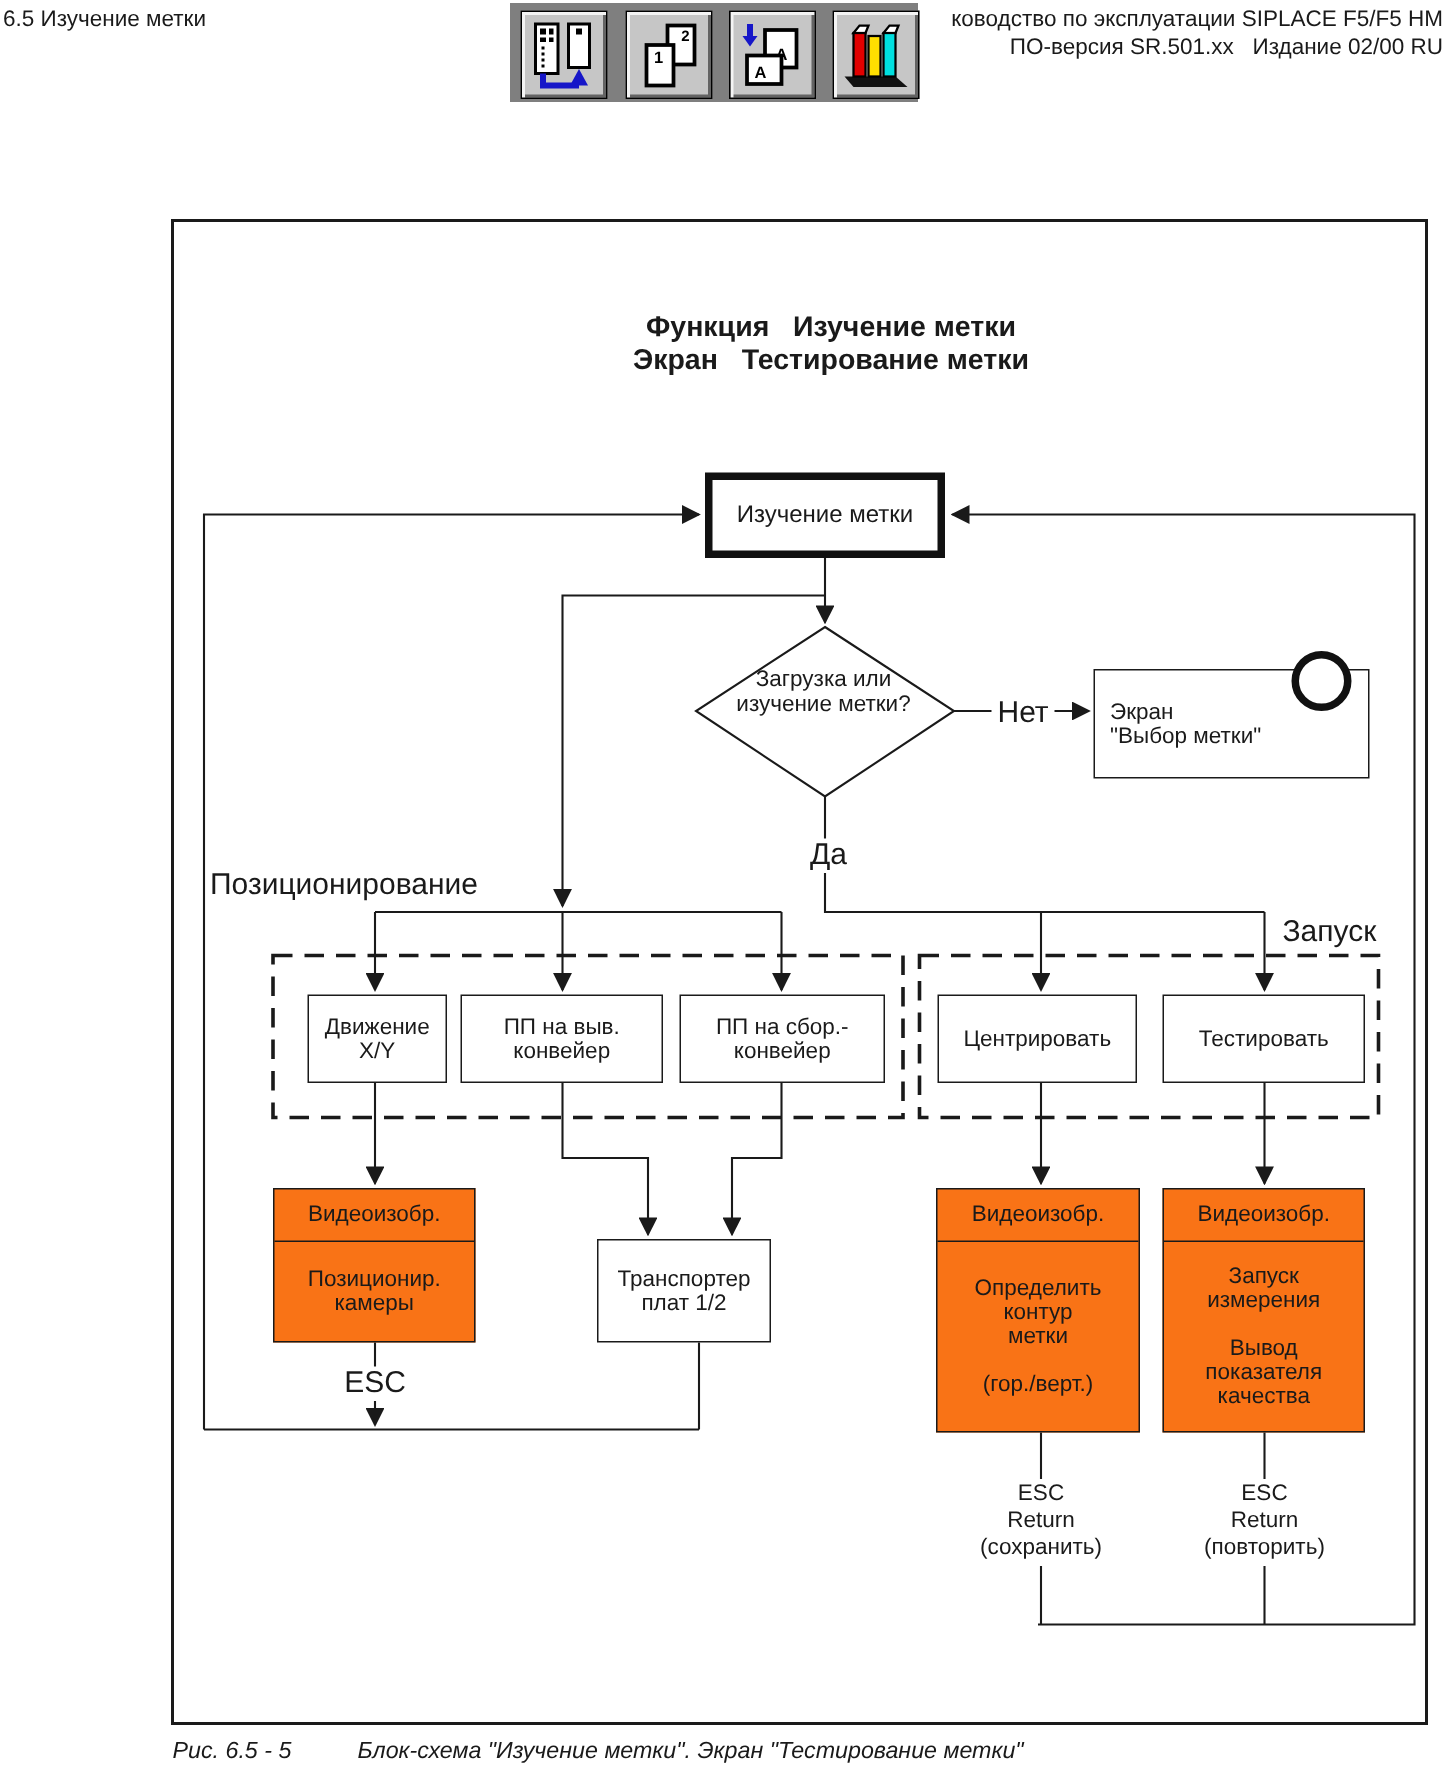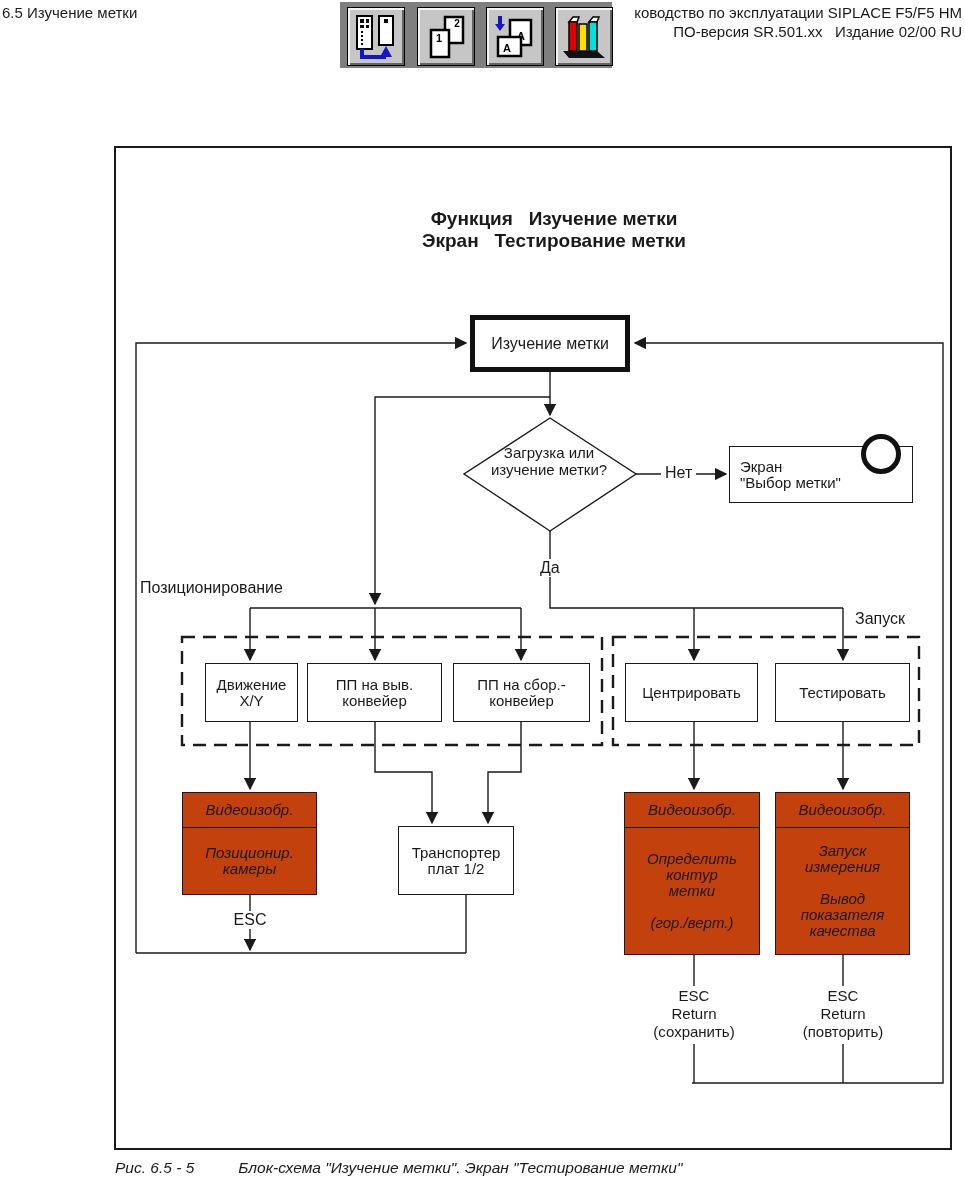--- a/index.html
+++ b/index.html
@@ -20,42 +20,42 @@
   .tbtn svg{display:block;}
   
   #frame{left:114px;top:146px;width:834px;height:1000px;border:2px solid #1a1a1a;z-index:1;}
   
   #dtitle{left:314px;top:208px;width:480px;text-align:center;font-size:19px;font-weight:bold;line-height:22px;z-index:4;}
   
   .node{position:absolute;background:#fff;border:1.5px solid #1a1a1a;box-sizing:border-box;
     display:flex;flex-direction:column;align-items:center;justify-content:center;
     text-align:center;font-size:15px;line-height:16px;z-index:4;}
   #n-start{left:470px;top:315px;width:160px;height:57px;border:5px solid #111;font-size:16px;}
-  #n-screen{left:729px;top:446px;width:184px;height:57px;align-items:flex-start;justify-content:center;padding-left:10px;text-align:left;}
+  #n-screen{left:729px;top:446px;width:184px;height:73px;align-items:flex-start;justify-content:center;padding-left:10px;text-align:left;}
   #n-screen .circle{position:absolute;left:131px;top:-13px;width:40px;height:40px;border:5px solid #111;border-radius:50%;box-sizing:border-box;background:#fff;}
   #n-move{left:205px;top:663px;width:93px;height:59px;}
   #n-ppout{left:307px;top:663px;width:135px;height:59px;}
   #n-ppasm{left:453px;top:663px;width:137px;height:59px;}
   #n-center{left:625px;top:663px;width:133px;height:59px;}
   #n-test{left:775px;top:663px;width:135px;height:59px;}
   #n-transport{left:398px;top:826px;width:116px;height:69px;}
-  .vbox{position:absolute;background:#c2410c;border:1.5px solid #1a1a1a;box-sizing:border-box;z-index:4;
-    font-size:15px;line-height:16px;text-align:center;font-style:italic;}
+  .vbox{position:absolute;background:#f97316;border:1.5px solid #1a1a1a;box-sizing:border-box;z-index:4;
+    font-size:15px;line-height:16px;text-align:center;}
   .vbox .vh{height:35px;border-bottom:1.5px solid #1a1a1a;box-sizing:border-box;display:flex;align-items:center;justify-content:center;}
   .vbox .vb{display:flex;flex-direction:column;align-items:center;justify-content:center;}
   .vbox .vb .gap{margin-top:16px;}
   #n-video1{left:182px;top:792px;width:135px;height:103px;}
   #n-video1 .vb{height:66px;}
   #n-video2{left:624px;top:792px;width:136px;height:163px;}
   #n-video3{left:775px;top:792px;width:135px;height:163px;}
   #n-video2 .vb,#n-video3 .vb{height:126px;}
   
   #d-text{left:463px;top:444px;width:172px;text-align:center;font-size:15px;line-height:17px;z-index:6;}
   
-  .flabel{position:absolute;font-size:16px;z-index:6;background:#fff;}
+  .flabel{position:absolute;font-size:20px;z-index:6;background:#fff;}
   .onln{padding:0 4px;}
   #l-pos{left:140px;top:579px;}
   #l-mark{left:855px;top:610px;}
   #l-no{left:661px;top:464px;}
   #l-yes{left:536px;top:559px;}
   #l-esc{left:228px;top:911px;width:44px;text-align:center;}
   .escret{position:absolute;width:110px;text-align:center;font-size:15px;line-height:18px;z-index:6;background:#fff;}
   #l-esc-save{left:639px;top:987px;}
   #l-esc-rep{left:788px;top:987px;}
   

